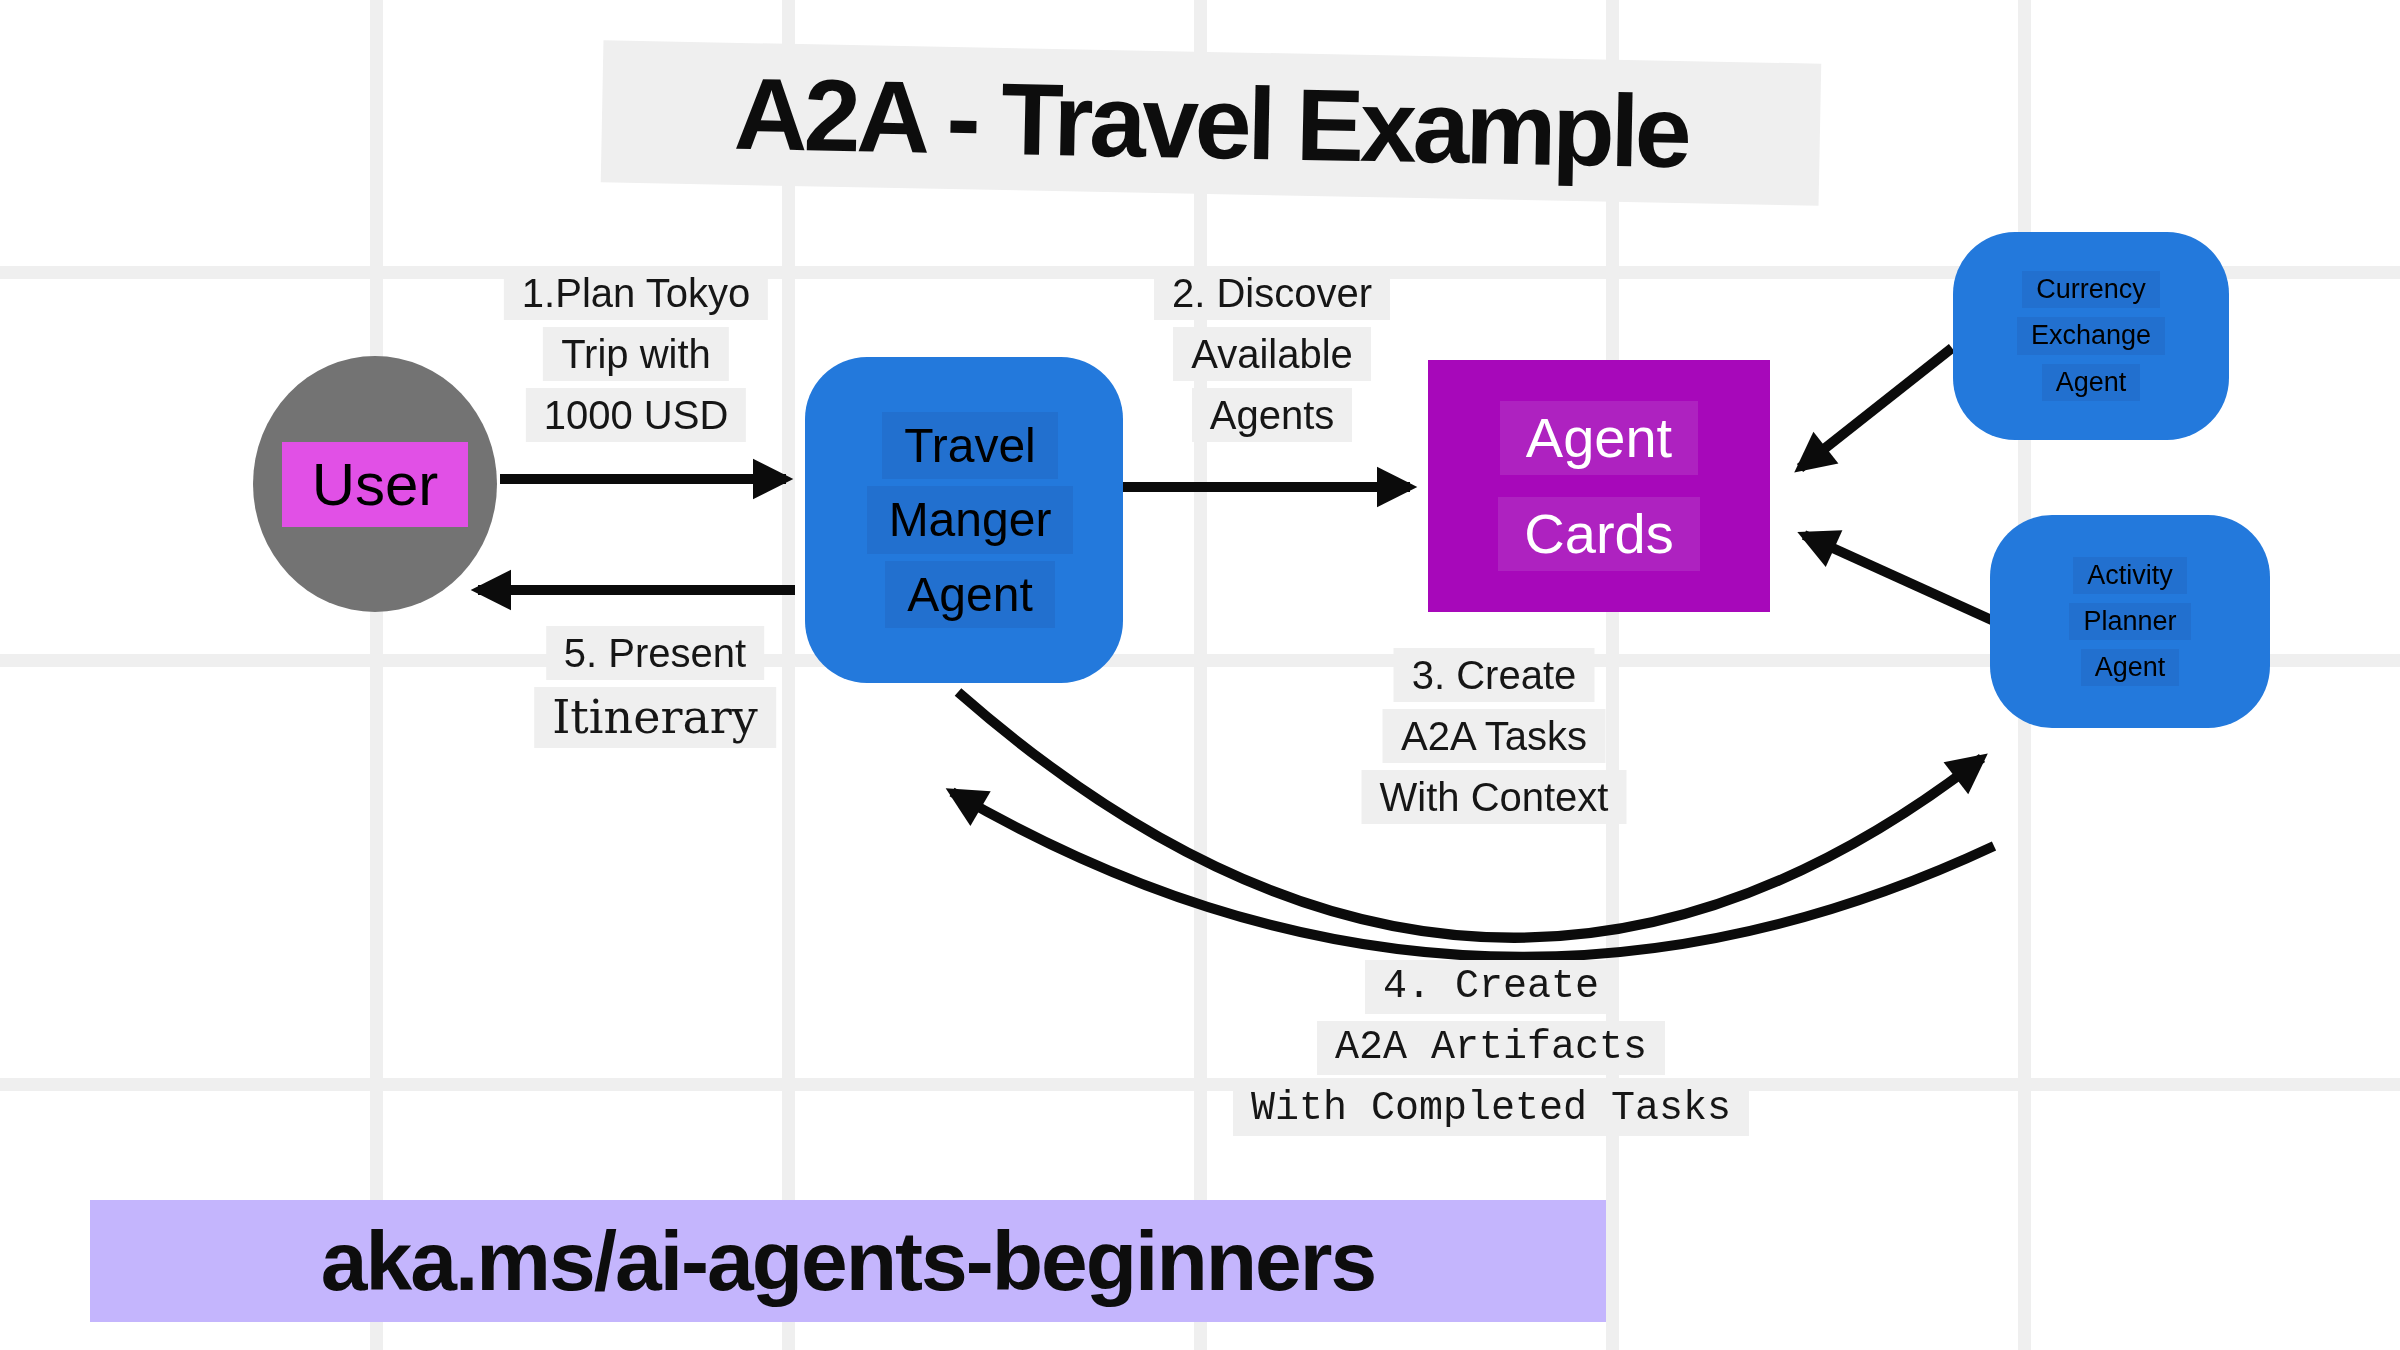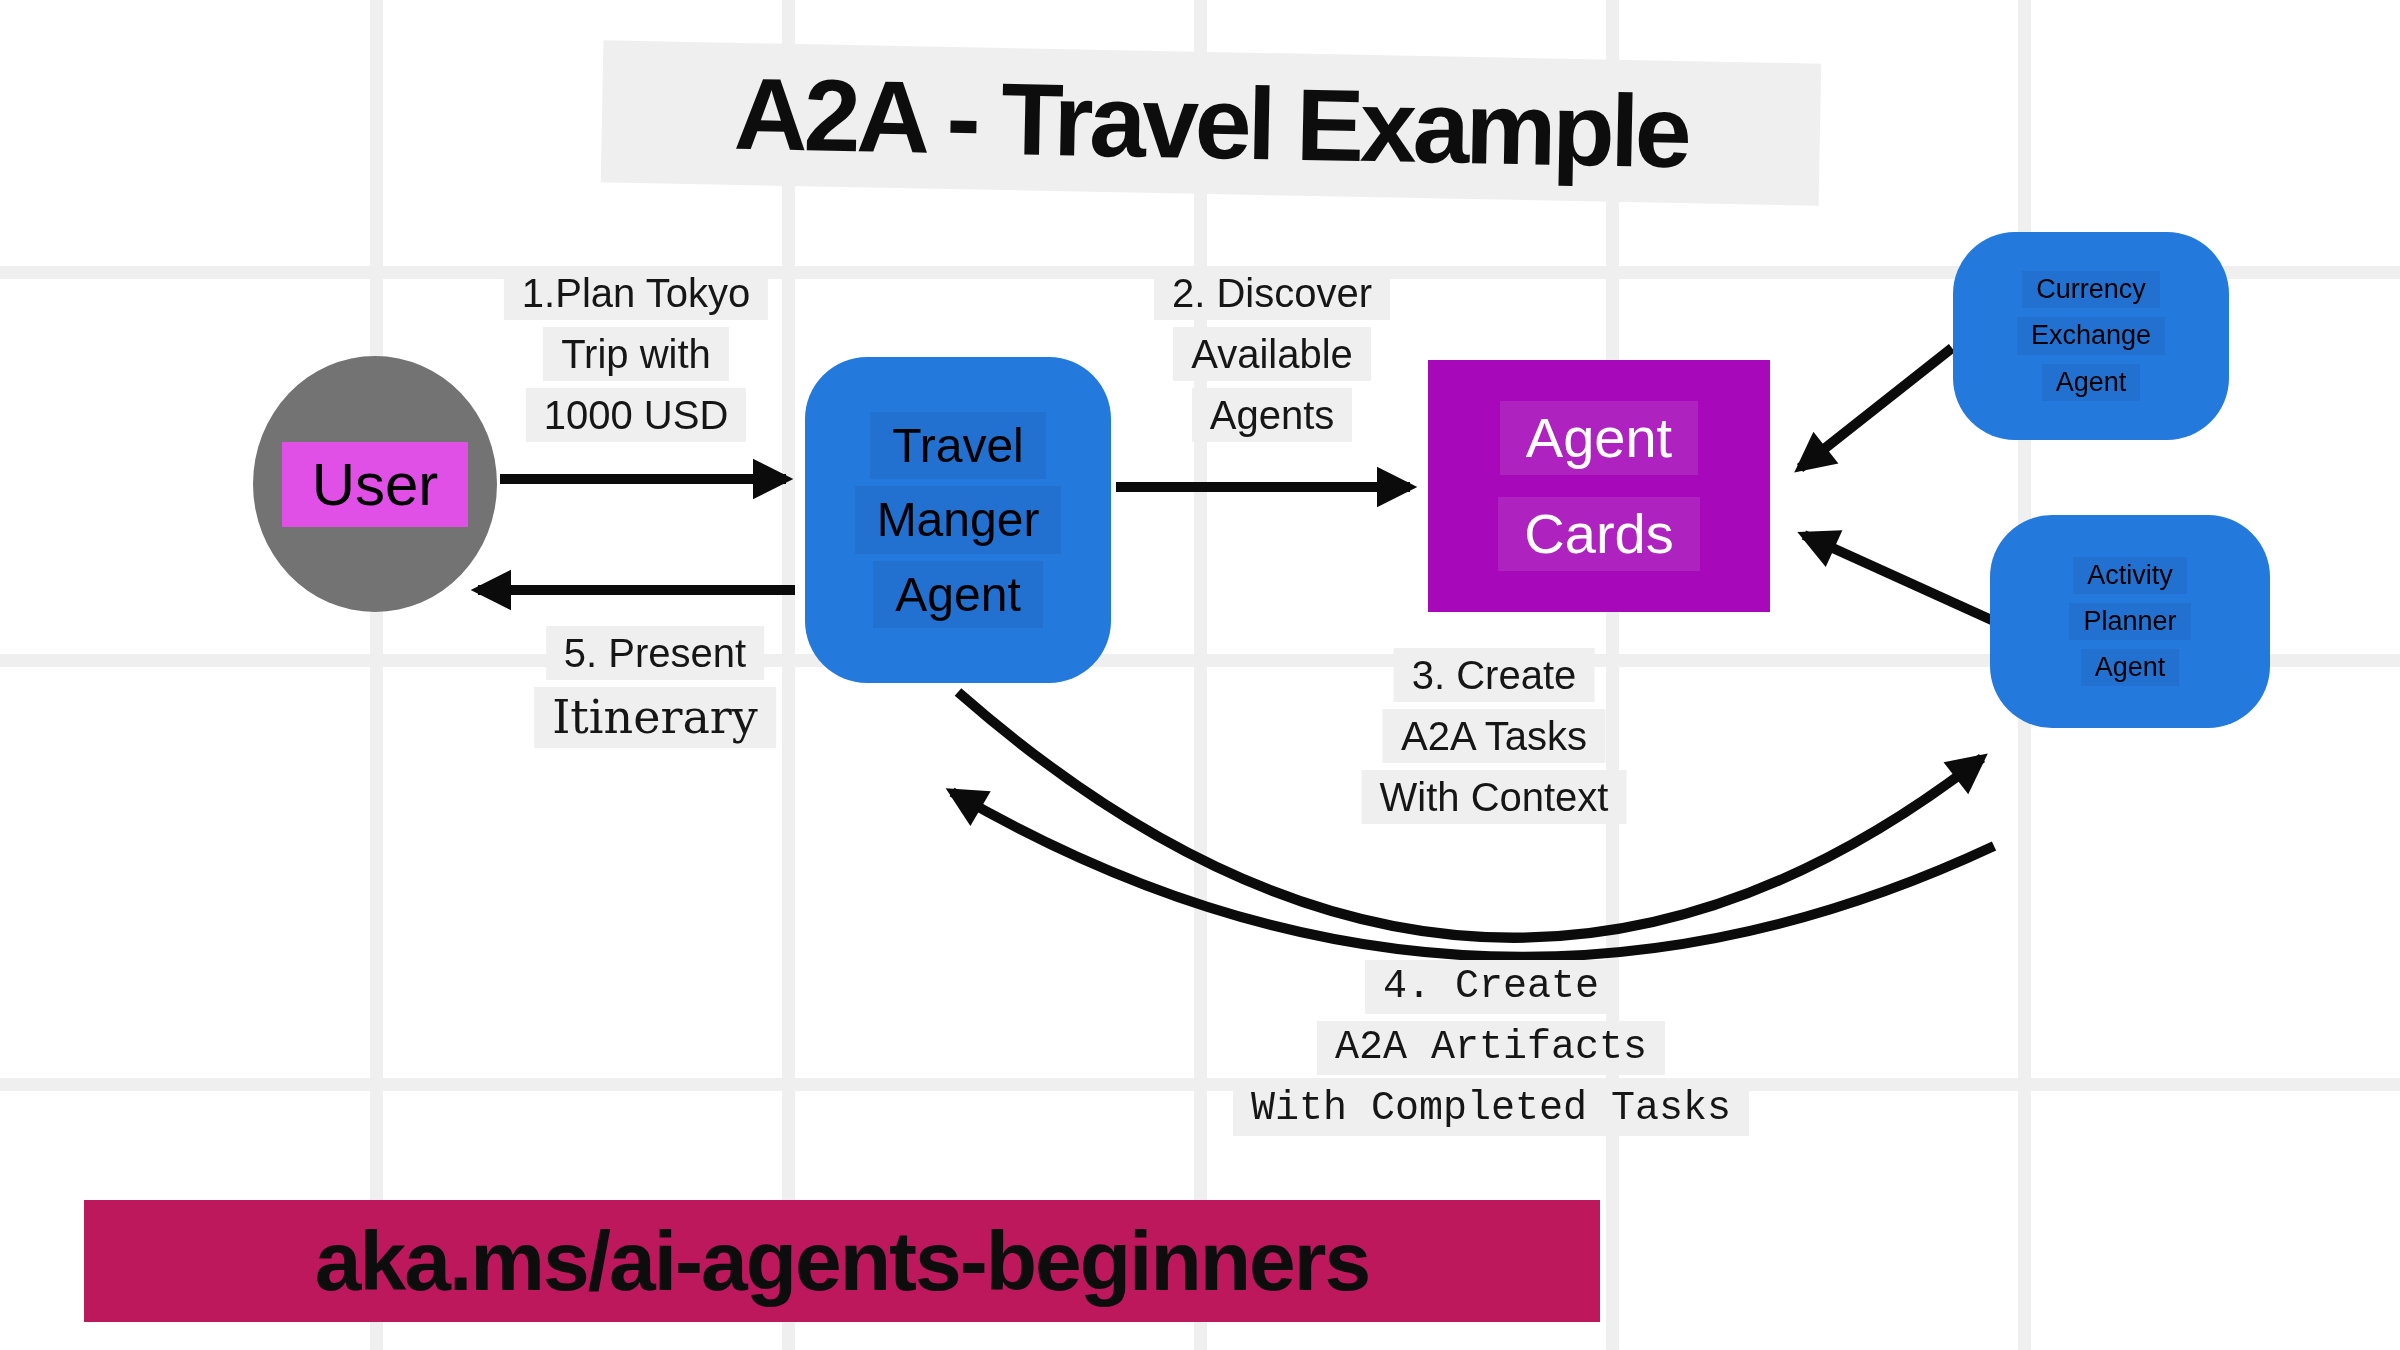--- a/index.html
+++ b/index.html
@@ -26,21 +26,21 @@
   .node .hl{display:inline-block;white-space:nowrap;line-height:1.15;}
 
   .node-user{
     left:253px;top:356px;width:244px;height:256px;border-radius:50%;background:#737373;
   }
   .node-user .hl{background:#e150e6;color:#000;font-size:60px;padding:8px 30px;}
 
   .node-blue{background:#2379dc;color:#fff;}
   .node-blue .hl{background:#2270cf;color:#000000;}
 
-  .node-travel{left:805px;top:357px;width:306px;height:326px;border-radius:62px;gap:7px;}
+  .node-travel{left:805px;top:357px;width:306px;height:326px;border-radius:62px;gap:7px;padding-left:12px;}
   .node-travel .hl{font-size:48px;padding:6px 22px;}
 
   .node-cards{
     left:1428px;top:360px;width:342px;height:252px;background:#a708ba;color:#fff;gap:22px;
   }
   .node-cards .hl{background:#ae22c0;font-size:56px;padding:5px 26px;}
 
   .node-currency{left:1953px;top:232px;width:276px;height:208px;border-radius:62px;gap:9px;}
   .node-currency .hl{font-size:27px;padding:3px 14px;}
 
@@ -56,21 +56,21 @@
     background:#efefef;color:#161616;font-size:40px;line-height:1.15;
     padding:4px 18px;white-space:nowrap;
   }
   .step .line.serif{font-family:"DejaVu Serif",serif;font-size:46px;}
 
   
   #arrow-layer{position:absolute;left:0;top:0;width:2400px;height:1350px;pointer-events:none;}
 
   
   .footer-band{
-    position:absolute;left:84px;top:1200px;width:1516px;height:122px;background:#be185d;
+    position:absolute;left:90px;top:1200px;width:1516px;height:122px;background:#c4b5fd;
     display:flex;align-items:center;justify-content:center;
   }
   .footer-band span{font-size:84px;font-weight:600;letter-spacing:-2px;color:#0d0d0d;white-space:nowrap;}
 </style>
 </head>
 <body>
 
 <div id="stage">
 
   <div>

